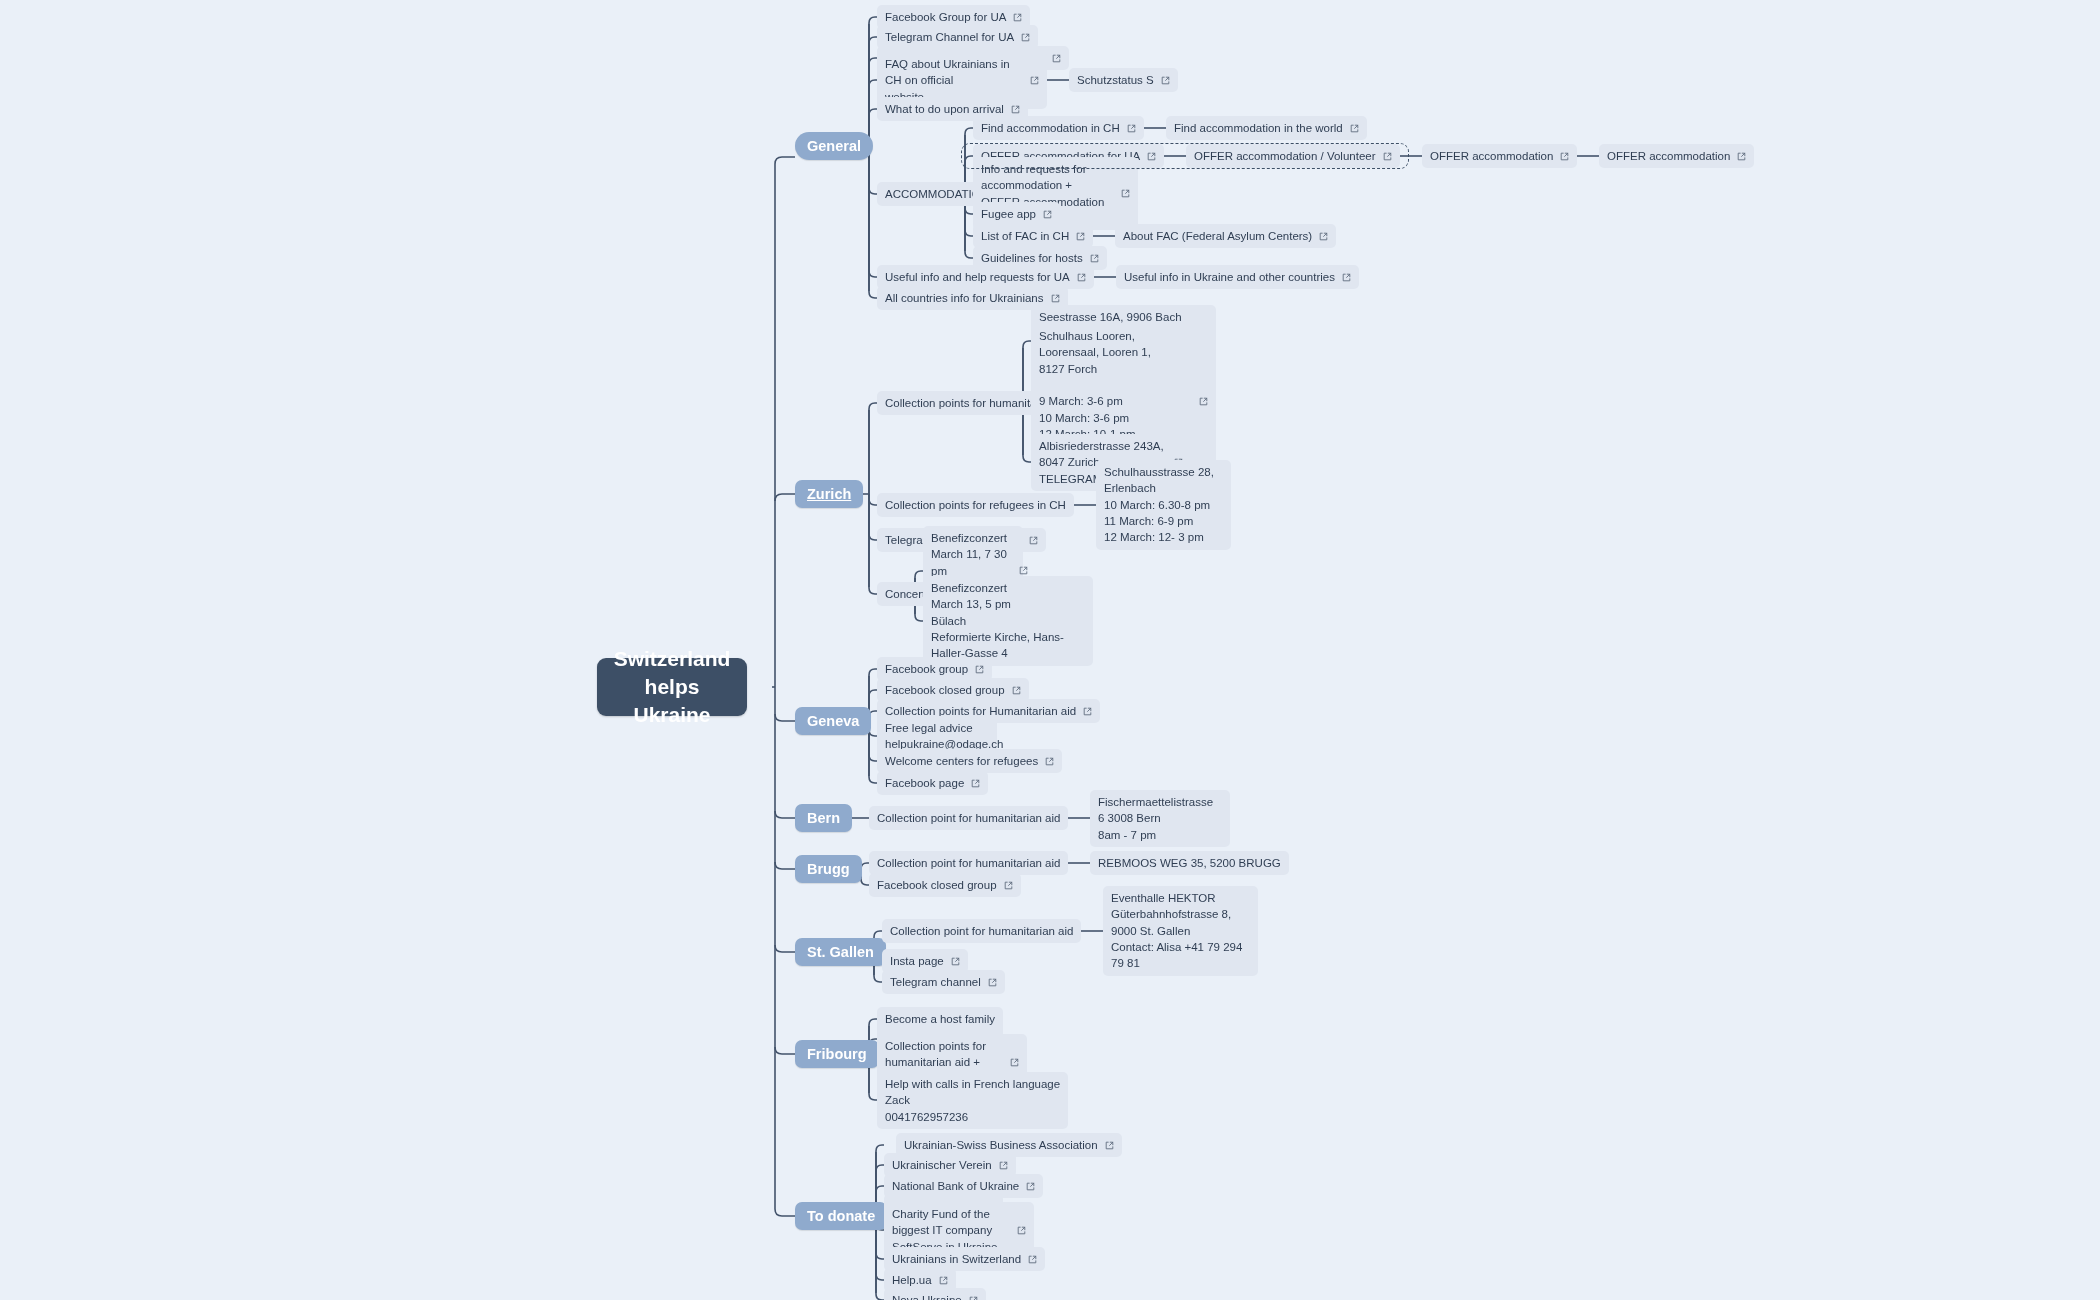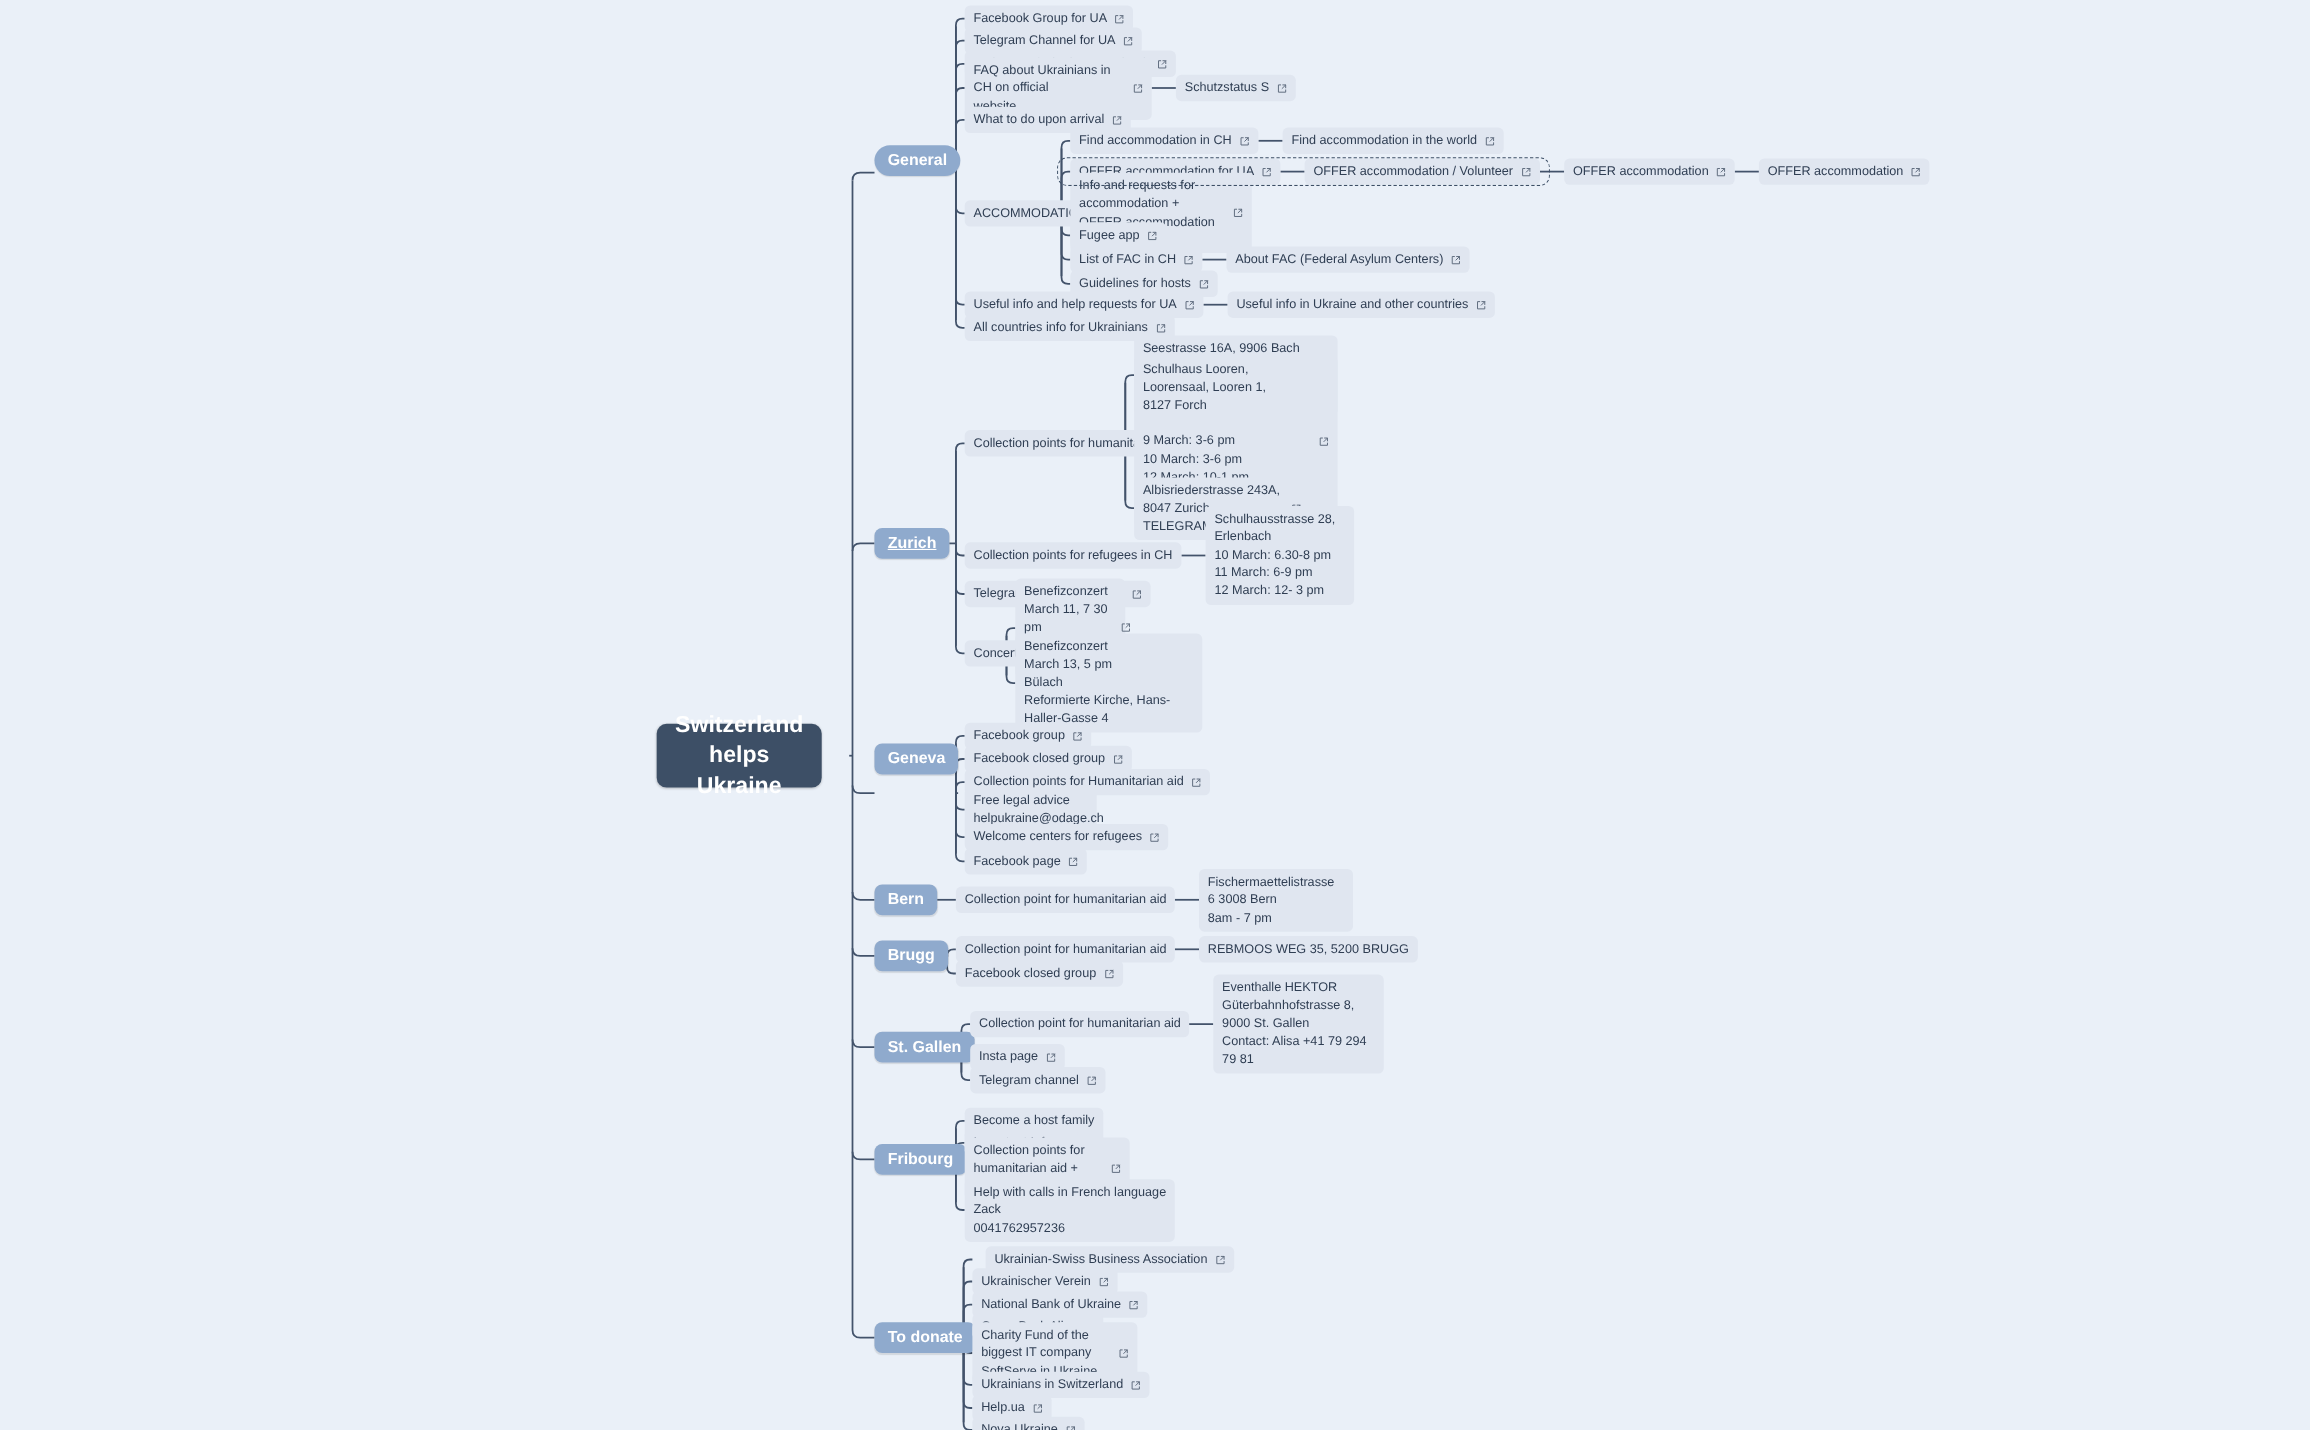--- a/index.html
+++ b/index.html
@@ -171,21 +171,21 @@
       <div class="node root" style="left: 597px; top: 658px; width: 150px; height: 58px;">
         <span style="white-space: pre-line;">Switzerland helps
 Ukraine</span>
       </div>
       <div class="node branch" style="left: 795px; top: 132px; border-radius: 14px;">
         <span>General</span>
       </div>
       <div class="node branch" style="left: 795px; top: 480px; text-decoration: underline;">
         <span>Zurich</span>
       </div>
-      <div class="node branch" style="left: 795px; top: 676px;">
+      <div class="node branch" style="left: 795px; top: 707px;">
         <span>Geneva</span>
       </div>
       <div class="node branch" style="left: 795px; top: 804px;">
         <span>Bern</span>
       </div>
       <div class="node branch" style="left: 795px; top: 855px;">
         <span>Brugg</span>
       </div>
       <div class="node branch" style="left: 795px; top: 938px;">
         <span>St. Gallen</span>

